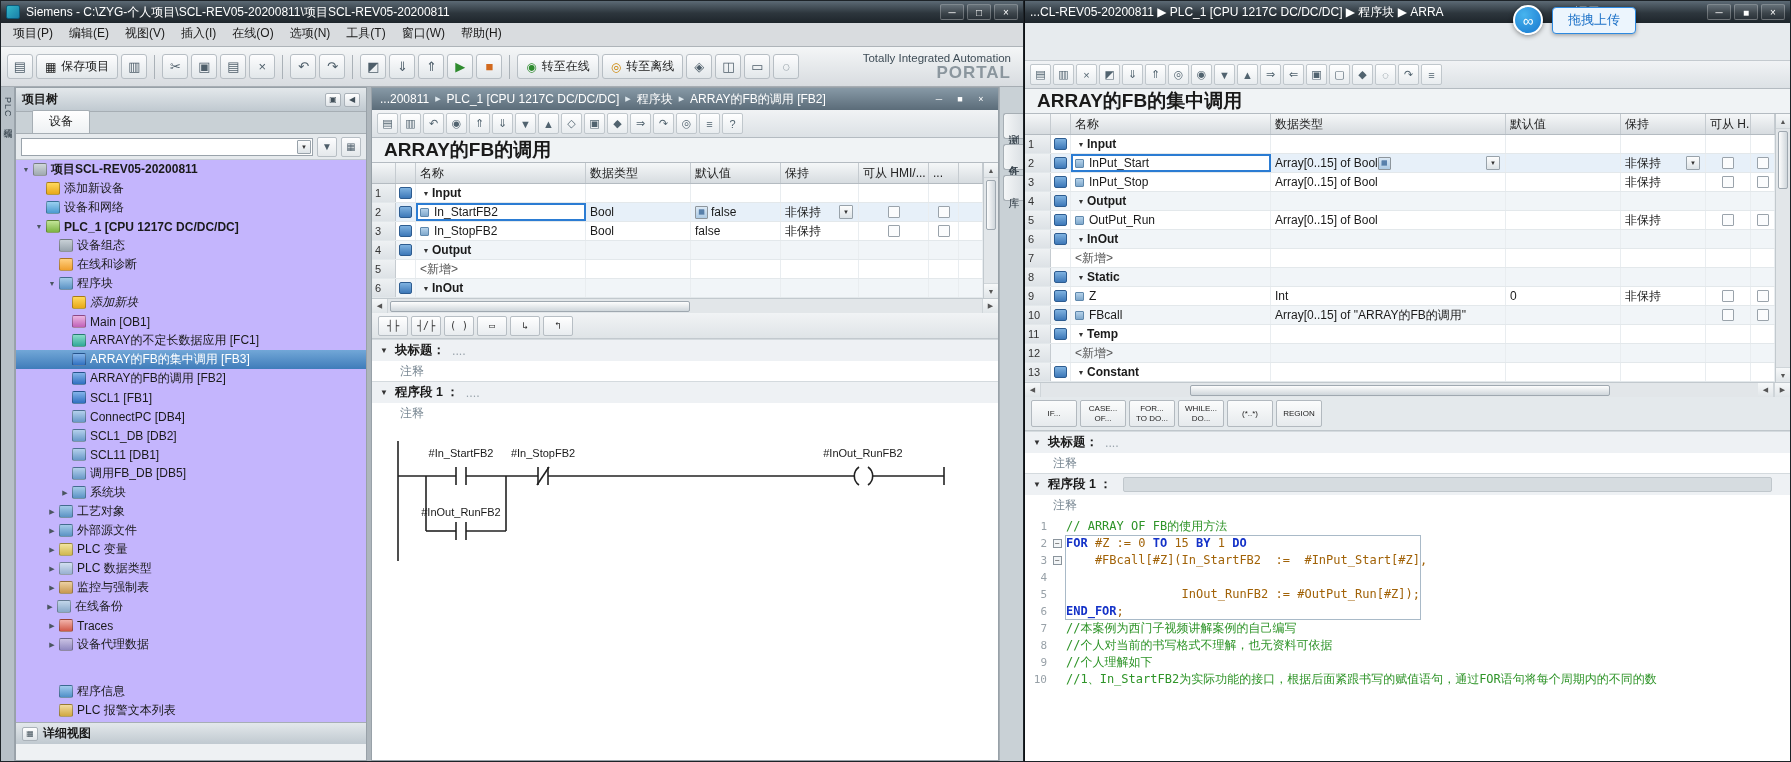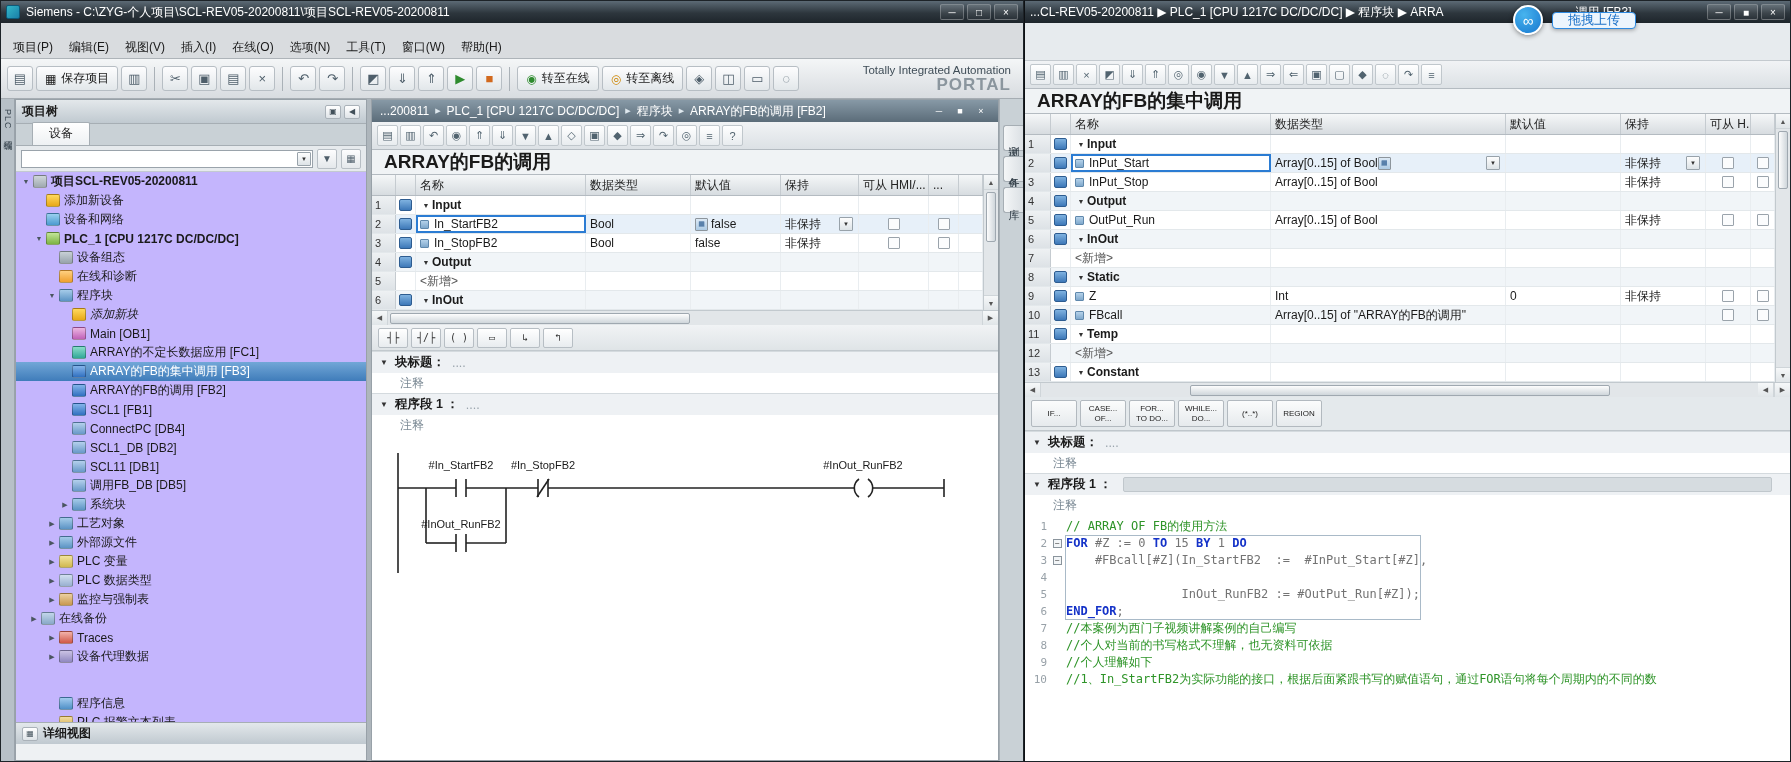--- a/index.html
+++ b/index.html
@@ -16,22 +16,22 @@
   .app-icon{width:14px;height:14px;border-radius:2px;flex:none;
             background:linear-gradient(135deg,#33b7c8,#1a7fa8);border:1px solid #0d5a7a}
   .tb-title{overflow:hidden;text-overflow:ellipsis}
   .tb-controls{margin-left:auto;display:flex;gap:3px;flex:none}
   .tb-btn{width:24px;height:16px;display:flex;align-items:center;justify-content:center;
           font-size:10px;color:#fff;border:1px solid rgba(255,255,255,.25);
           background:linear-gradient(rgba(255,255,255,.14),rgba(255,255,255,.03));border-radius:2px}
   .rw-gap2{width:120px;flex:none}
 
   
-  .menubar{height:36px;flex:none;background:#d9dcdf;border-bottom:1px solid #aeb4b9;
-           display:flex;align-items:flex-end;padding:0 4px}
+  .menubar{height:24px;flex:none;background:#d9dcdf;border-bottom:1px solid #aeb4b9;
+           display:flex;align-items:flex-start;padding:0 4px}
   .menu-item{padding:2px 8px;border-radius:2px}
   .toolbar{height:40px;flex:none;background:linear-gradient(#f4f6f7,#d8dce0);
            border-bottom:1px solid #a6adb3;display:flex;align-items:center;padding:0 6px;gap:3px}
   .tb-items{display:flex;align-items:center;gap:3px}
   .icon-btn{width:26px;height:25px;border:1px solid #b7bec4;border-radius:3px;
             background:linear-gradient(#fdfdfe,#e2e7ea);display:flex;align-items:center;
             justify-content:center;font-size:13px;color:#4e5e6a}
   .text-btn{display:flex;align-items:center;gap:5px;height:25px;padding:0 8px;
             border:1px solid #b7bec4;border-radius:3px;background:linear-gradient(#fdfdfe,#e2e7ea)}
   .btn-ic{font-size:12px}
@@ -180,38 +180,38 @@
              font-family:"DejaVu Sans Mono","Liberation Mono",monospace;font-size:12px;overflow:hidden}
   .code-line{display:flex;height:17px;line-height:17px;white-space:pre}
   .ln{width:26px;flex:none;text-align:right;padding-right:4px;color:#98a1a8;font-size:11px}
   .fold{width:13px;flex:none;display:flex;align-items:center;justify-content:center}
   .fold-box{width:9px;height:9px;border:1px solid #8a949c;background:#f2f5f7;font-size:8px;
             line-height:7px;text-align:center;color:#555}
   .fold-box::before{content:"−"}
   .code-text{padding-left:2px}
   .t-k{color:#1432c8;font-weight:bold}
   .t-c{color:#2e9428}
-  .t-p{color:#737373}
+  .t-p{color:#a16207}
   .for-box{position:absolute;left:40px;top:20px;width:356px;height:85px;
            border:1px solid #a9bac8;pointer-events:none}
 
   
   .edge-right{width:24px;flex:none;background:#c9d1d6;border-left:1px solid #a6aeb4;
               display:flex;flex-direction:column;gap:5px;padding-top:26px;align-items:flex-end}
   .v-tab{writing-mode:vertical-rl;background:linear-gradient(90deg,#f4f6f7,#dbe0e4);
          border:1px solid #a6aeb4;border-right:none;border-radius:3px 0 0 3px;
          padding:12px 2px;font-size:11px;color:#2e3a44}
 
   
   .overlay{position:absolute;left:1513px;top:5px;display:flex;align-items:center;gap:9px;z-index:60}
   .up-circle{width:30px;height:30px;border-radius:50%;color:#fff;font-size:15px;
              background:radial-gradient(circle at 35% 30%,#47b4ee,#1877cf);
              border:2px solid #fff;box-shadow:0 1px 5px rgba(0,0,0,.45);
              display:flex;align-items:center;justify-content:center}
-  .up-btn{height:17px;padding:0 15px;background:#ecf5fd;border:1px solid #2e8ae0;border-radius:4px;
+  .up-btn{height:27px;padding:0 15px;background:#ecf5fd;border:1px solid #2e8ae0;border-radius:4px;
           color:#1d72c8;font-size:13px;display:flex;align-items:center;box-shadow:0 1px 4px rgba(0,0,0,.35)}
 
   
   .ti-project{background:linear-gradient(#cfd6da,#9fa9b0)}
   .ti-add-device,.ti-add-block{background:linear-gradient(#ffd95e,#e8a818)}
   .ti-network{background:linear-gradient(#9ad0f0,#4a9ad0)}
   .ti-plc{background:linear-gradient(#c3e598,#7cb342)}
   .ti-config{background:linear-gradient(#c8d0d6,#97a3ac)}
   .ti-diag{background:linear-gradient(#ffd080,#ef9f2e)}
   .ti-folder-blocks,.ti-folder,.ti-folder-tech,.ti-folder-src{background:linear-gradient(#a5cbe9,#5b93c4)}
@@ -427,21 +427,21 @@
           <div class="tree-row" style="padding-left: 30px;">
             <span class="expander">▶</span>
             <span class="tree-icon ti-datatype"></span>
             <span class="tree-label">PLC 数据类型</span>
           </div>
           <div class="tree-row" style="padding-left: 30px;">
             <span class="expander">▶</span>
             <span class="tree-icon ti-watch"></span>
             <span class="tree-label">监控与强制表</span>
           </div>
-          <div class="tree-row" style="padding-left: 12px;">
+          <div class="tree-row" style="padding-left: 28px;">
             <span class="expander">▶</span>
             <span class="tree-icon ti-backup"></span>
             <span class="tree-label">在线备份</span>
           </div>
           <div class="tree-row" style="padding-left: 30px;">
             <span class="expander">▶</span>
             <span class="tree-icon ti-traces"></span>
             <span class="tree-label">Traces</span>
           </div>
           <div class="tree-row" style="padding-left: 30px;">

